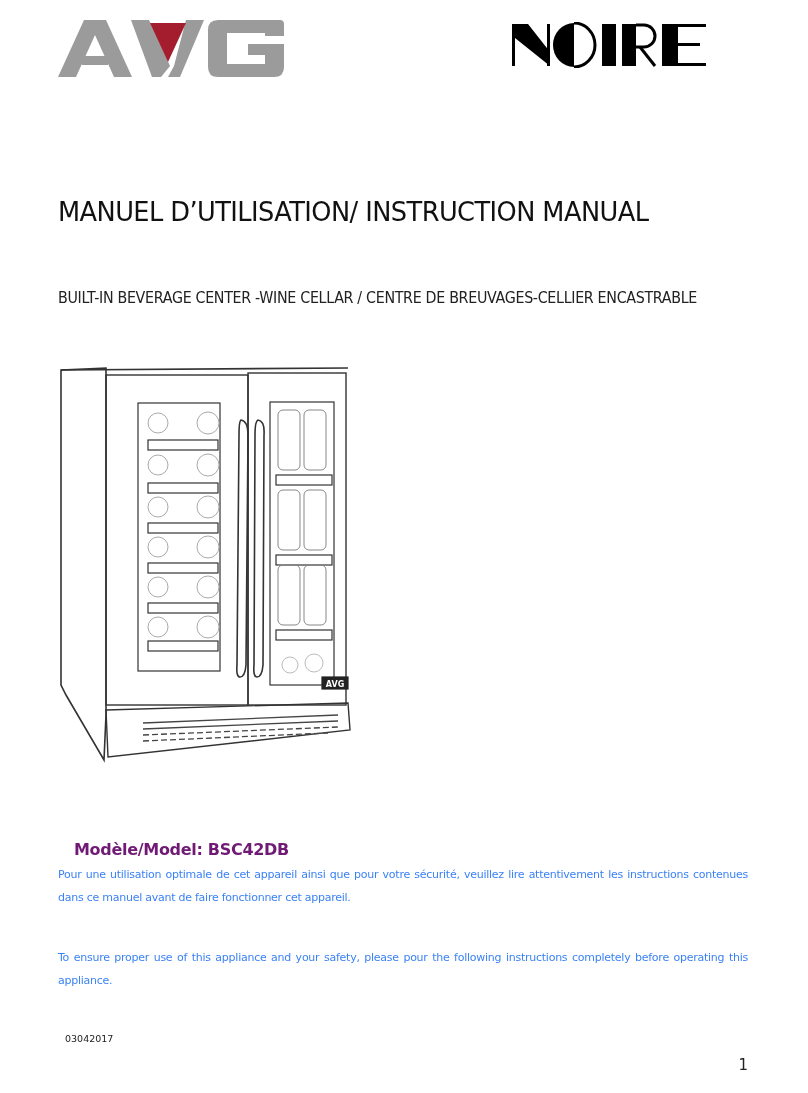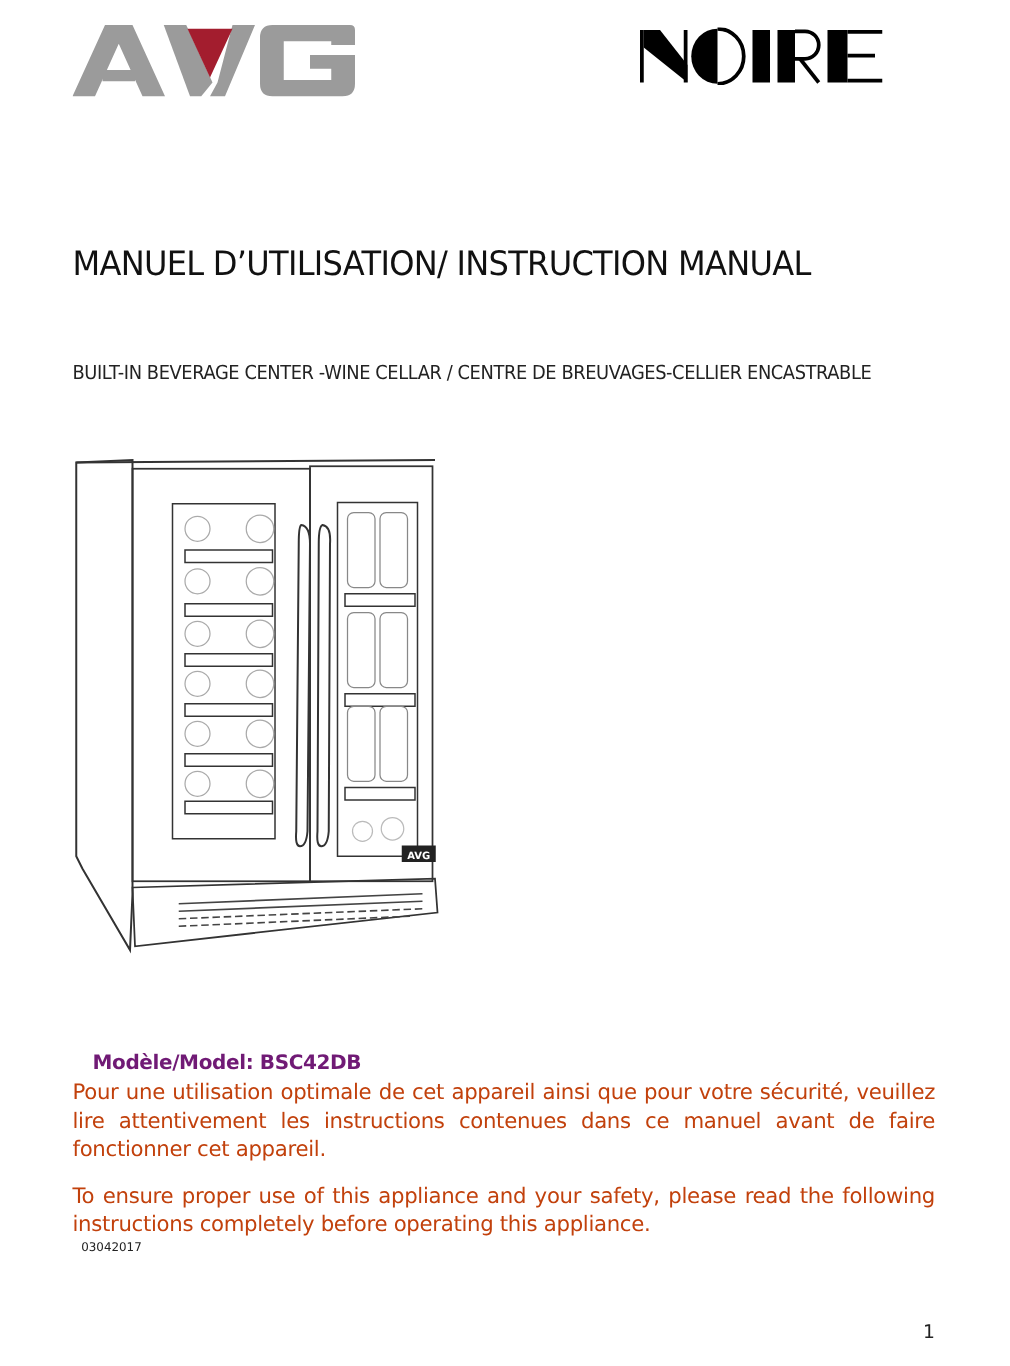--- a/index.html
+++ b/index.html
@@ -21,26 +21,26 @@
       letter-spacing: -0.35px;
       transform: scaleX(0.92); transform-origin: left top;
     }
     .product { position: absolute; left: 58px; top: 365px; width: 310px; height: 410px; text-decoration: underline; }
     .model {
       position: absolute; left: 58px; top: 824px; margin: 16px;
       font-size: 16px; font-weight: bold; color: #701a75; letter-spacing: -0.3px;
     }
     .para {
       position: absolute; left: 58px; width: 690px; margin: 0;
-      font-size: 17px; line-height: 23px; color: #c2410c; text-align: justify;
+      font-size: 11px; line-height: 23px; color: #3b82f6; text-align: justify;
       letter-spacing: -0.25px;
     }
     .para-fr { top: 863px; }
     .para-en { top: 946px; }
-    .doc-code { position: absolute; left: 65px; top: 993px; font-size: 9.5px; color: #222; text-align: center; }
+    .doc-code { position: absolute; left: 65px; top: 1033px; font-size: 9.5px; color: #222; text-align: center; }
     .page-num { position: absolute; right: 60px; top: 1056px; font-size: 15px; color: #222; }
   </style>
 </head>
 <body>
 
 <div class="logo-avg">
   <svg width="226" height="58" viewBox="0 0 226 58">
 
     <polygon points="0,57 26,0 48,0 74,57 56,57 37,15 18,57" fill="#9b9b9b"></polygon>
     <rect x="24" y="36" width="26" height="9" fill="#9b9b9b"></rect>
@@ -153,17 +153,17 @@
       <line x1="85" y1="370" x2="280" y2="362" stroke-dasharray="6 3"></line>
       <line x1="85" y1="376" x2="270" y2="368" stroke-dasharray="6 3"></line>
     </g>
   </svg>
 </div>
 
 <p class="model">Modèle/Model: BSC42DB</p>
 
 <p class="para para-fr">Pour une utilisation optimale de cet appareil ainsi que pour votre sécurité, veuillez lire attentivement les instructions contenues dans ce manuel avant de faire fonctionner cet appareil.</p>
 
-<p class="para para-en">To ensure proper use of this appliance and your safety, please read the following instructions completely before operating this appliance.</p>
+<p class="para para-en">To ensure proper use of this appliance and your safety, please pour the following instructions completely before operating this appliance.</p>
 
 <div class="doc-code">03042017</div>
 
 <div class="page-num">1</div>
 
 </body></html>

